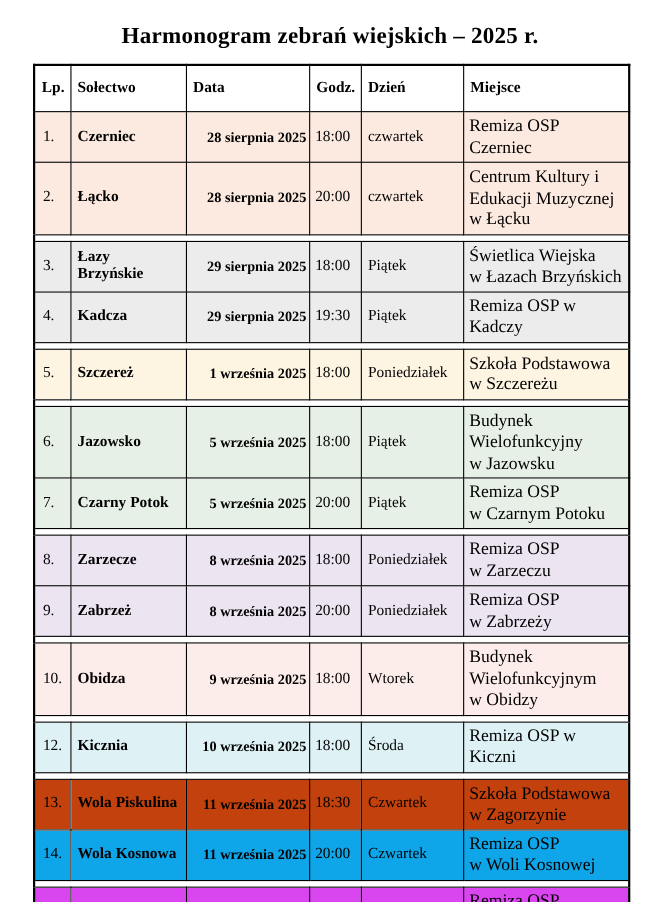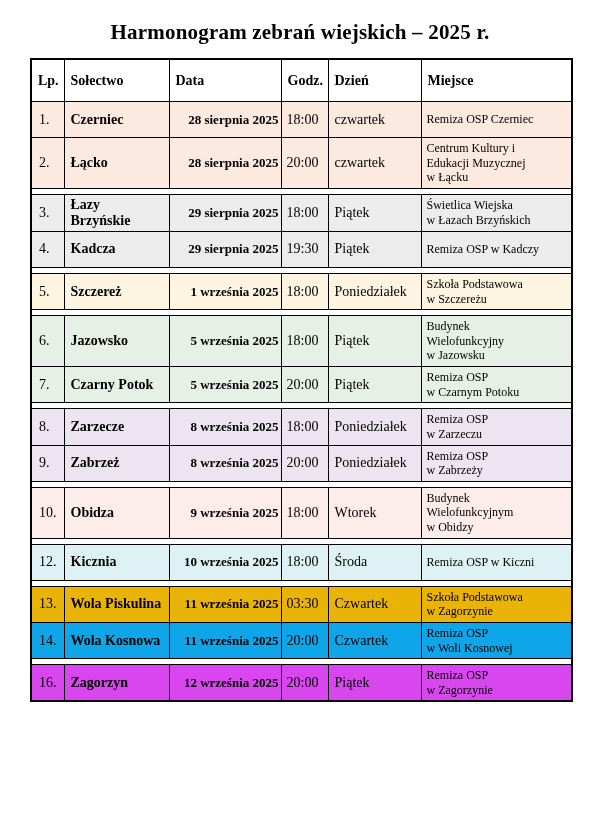--- a/index.html
+++ b/index.html
@@ -39,21 +39,21 @@
     font-weight: bold;
     height: 37px;
     padding: 2px 6px;
   }
   tbody tr.data-row { height: 36px; }
   td.col-lp       { font-size: 14px; padding: 2px 4px 2px 7px; }
   td.col-solectwo { font-size: 14px; font-weight: bold; padding: 2px 6px; }
   td.col-data     { font-size: 13px; font-weight: bold; text-align: right; padding: 2px 2px; }
   td.col-godz     { font-size: 14px; padding: 2px 2px 2px 5px; }
   td.col-dzien    { font-size: 14px; padding: 2px 6px; }
-  td.col-miejsce  { font-size: 12px; line-height: 1.22; white-space: pre-line; padding: 3px 5px; }
+  td.col-miejsce  { font-size: 16px; line-height: 1.22; white-space: pre-line; padding: 3px 5px; }
   tr.sep td {
     height: 5px;
     padding: 0;
     background: #ffffff;
     border-left: 2px solid #000;
     border-right: 2px solid #000;
   }
 </style>
 </head>
 <body>
@@ -221,25 +221,25 @@
           <td class="col-dzien">Środa</td>
           <td class="col-miejsce">Remiza OSP w Kiczni</td>
         </tr>
       </tbody>
       <tbody>
         <tr class="sep">
           <td colspan="6"></td>
         </tr>
       </tbody>
       <tbody>
-        <tr class="data-row" style="background: #eab308;">
+        <tr class="data-row" style="background: #c2410c;">
           <td class="col-lp">13.</td>
           <td class="col-solectwo">Wola Piskulina</td>
           <td class="col-data">11 września 2025</td>
-          <td class="col-godz">03:30</td>
+          <td class="col-godz">18:30</td>
           <td class="col-dzien">Czwartek</td>
           <td class="col-miejsce">Szkoła Podstawowa
 w Zagorzynie</td>
         </tr>
         <tr class="data-row" style="background: #0ea5e9;">
           <td class="col-lp">14.</td>
           <td class="col-solectwo">Wola Kosnowa</td>
           <td class="col-data">11 września 2025</td>
           <td class="col-godz">20:00</td>
           <td class="col-dzien">Czwartek</td>

